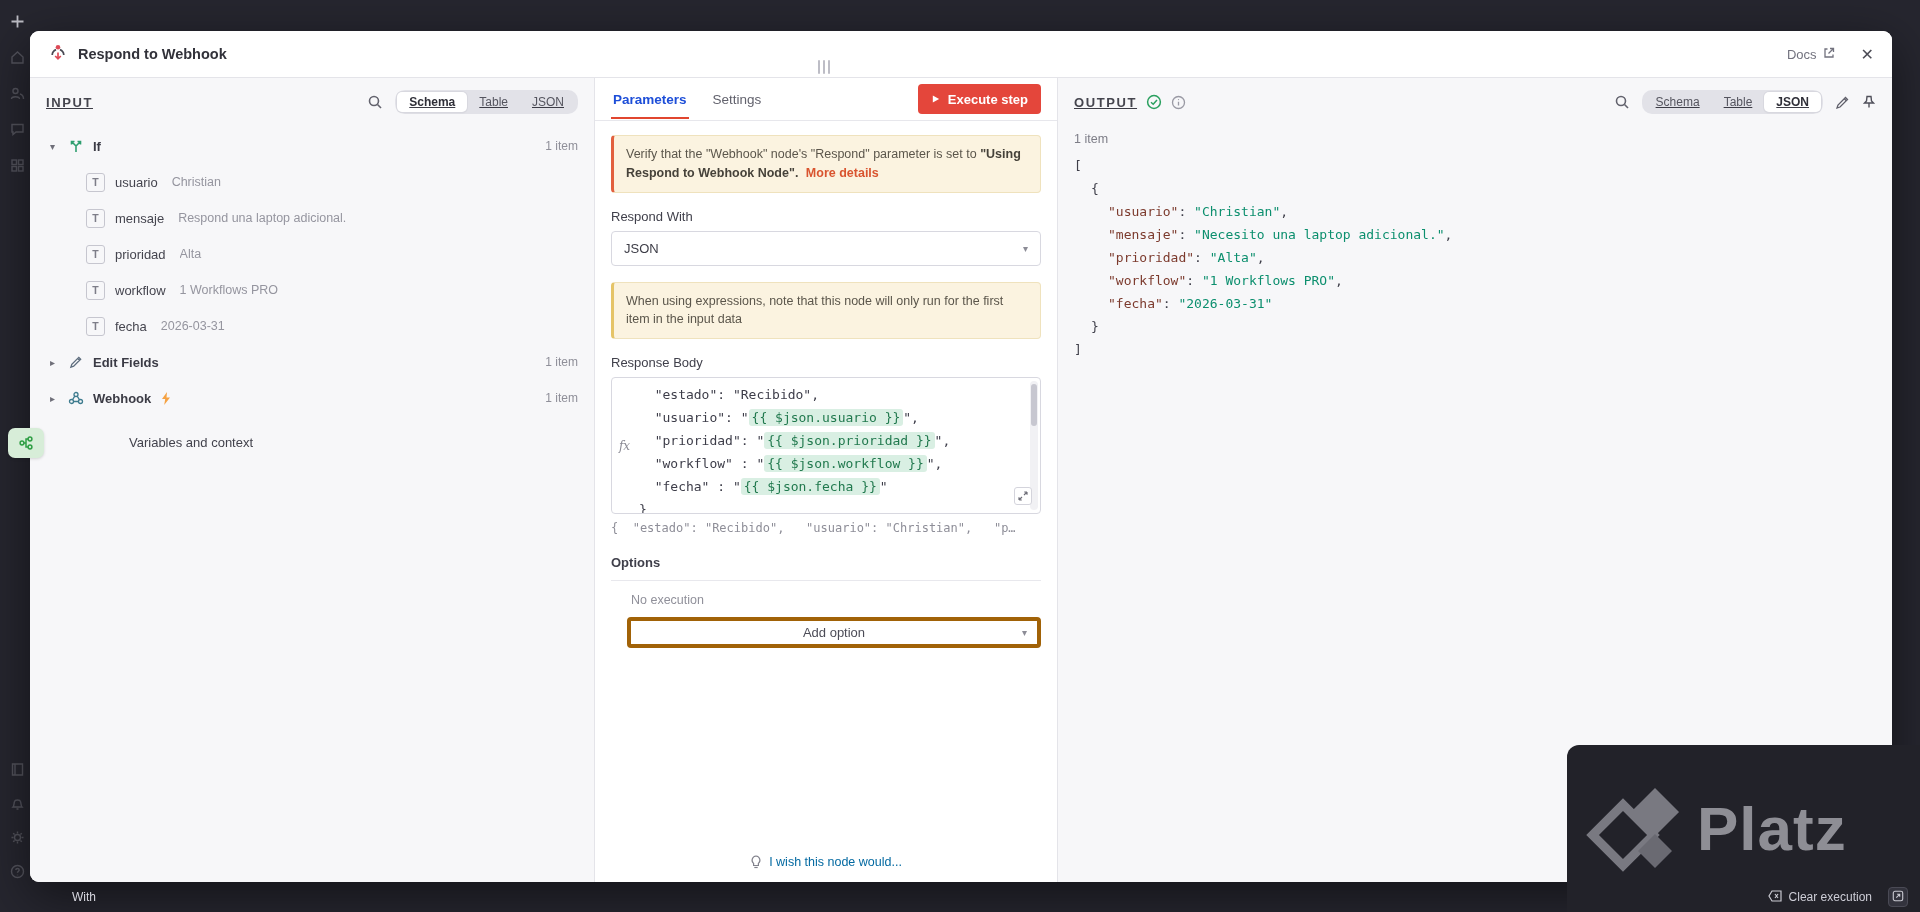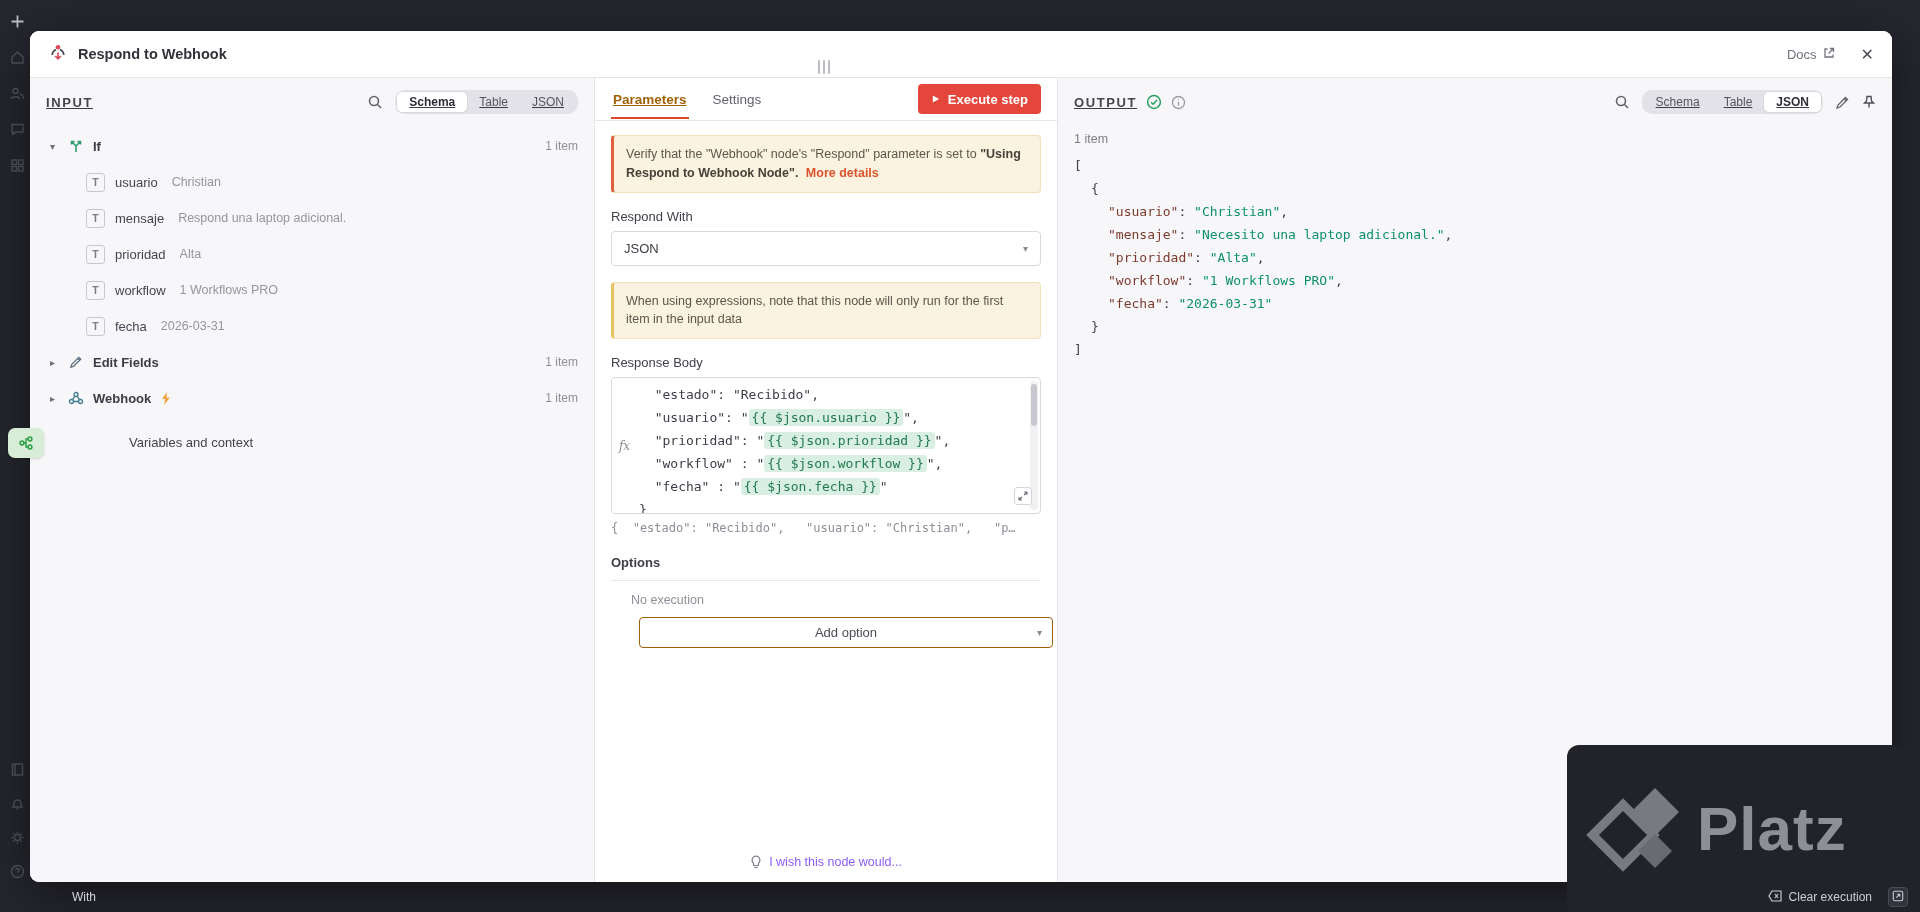--- a/index.html
+++ b/index.html
@@ -65,21 +65,21 @@
   .f-name{margin-left:10px;font-size:13px;color:#45454f;}
   .f-value{margin-left:14px;font-size:12.5px;color:#95959f;white-space:nowrap;overflow:hidden;text-overflow:ellipsis;flex:1;min-width:0;}
   .var-row{margin-top:9px;height:34px;display:flex;align-items:center;cursor:pointer;}
   .var-label{margin-left:83px;font-size:13px;color:#42424c;}
   .var-tab{position:absolute;left:-22px;top:397px;width:36px;height:30px;background:#d7edd8;border-radius:7px;display:flex;align-items:center;justify-content:center;z-index:6;cursor:pointer;box-shadow:0 1px 3px rgba(0,0,0,.15);}
 
   
   .center-panel{width:462px;flex:0 0 462px;background:#fff;display:flex;flex-direction:column;position:relative;}
   .center-header{display:flex;align-items:center;padding:0 16px;height:42px;flex:0 0 42px;border-bottom:1px solid #e7e7ec;}
   .tab{font-size:13.5px;margin-right:22px;padding:12px 2px;position:relative;color:#62626d;background:none;border:none;font-family:inherit;cursor:pointer;}
-  .tab.active{color:#a16207;font-weight:700;text-decoration:underline;}
+  .tab.active{color:#1d4ed8;font-weight:700;}
   .tab.active::after{content:"";position:absolute;left:0;right:0;bottom:0;height:2px;background:#e1462f;}
   .execute-btn{margin-left:auto;background:#e4463b;color:#fff;border:none;border-radius:4px;height:30px;padding:0 13px;display:flex;align-items:center;gap:8px;font-size:13px;font-weight:700;font-family:inherit;cursor:pointer;}
   .center-scroll{flex:1;padding:14px 16px 0;position:relative;overflow:hidden;}
 
   .callout{background:#fbf3e0;border:1px solid #efe2bd;border-left:3px solid #e2603e;border-radius:4px;padding:9px 12px;font-size:12.5px;line-height:1.5;color:#5b564b;}
   .callout .bold{font-weight:700;color:#46423a;}
   .callout .link{color:#d9542f;font-weight:700;margin-left:4px;cursor:pointer;text-decoration:none;}
   .callout.c2{border-left-color:#e5c468;margin-top:16px;}
 
   .field-label{display:block;font-size:13px;color:#40404b;margin:16px 0 7px;}
@@ -93,24 +93,24 @@
   .expr{background:#d9efe3;color:#21794e;border-radius:3px;padding:1px 3px;}
   .expr:empty{display:none;}
   .vscroll{position:absolute;right:2px;top:3px;bottom:3px;width:8px;background:#f1f1f4;border-radius:4px;cursor:pointer;}
   .vthumb{position:absolute;top:3px;left:1px;width:6px;height:42px;background:#c7c7d0;border-radius:3px;}
   .expand-btn{position:absolute;right:8px;bottom:8px;width:18px;height:18px;border:1px solid #d4d4dc;background:#fff;border-radius:3px;color:#6f6f79;display:flex;align-items:center;justify-content:center;padding:0;cursor:pointer;}
   .preview-line{margin-top:7px;font-family:"DejaVu Sans Mono",monospace;font-size:12px;color:#8e8e98;white-space:pre;overflow:hidden;text-overflow:ellipsis;}
 
   .options{margin-top:20px;}
   .options-title{font-size:13px;font-weight:700;color:#3f3f4a;padding-bottom:10px;border-bottom:1px solid #e8e8ed;}
   .options-empty{margin:12px 0 10px 20px;font-size:12.5px;color:#90909a;}
-  .add-option{margin-left:28px;width:calc(100% - 16px);height:31px;border:1px solid #a16207;border-radius:4px;background:#fff;display:flex;align-items:center;justify-content:center;position:relative;font-size:13px;color:#4c4c57;font-family:inherit;cursor:pointer;box-sizing:border-box;}
+  .add-option{margin-left:16px;width:calc(100% - 16px);height:31px;border:4px solid #a16207;border-radius:4px;background:#fff;display:flex;align-items:center;justify-content:center;position:relative;font-size:13px;color:#4c4c57;font-family:inherit;cursor:pointer;box-sizing:border-box;}
   .add-option .chev-down{position:absolute;right:10px;margin:0;}
 
-  .wish{position:absolute;bottom:13px;left:0;right:0;display:flex;justify-content:center;align-items:center;gap:7px;color:#8b5cf6;font-size:12.5px;cursor:pointer;}
+  .wish{position:absolute;bottom:13px;left:0;right:0;display:flex;justify-content:center;align-items:center;gap:7px;color:#0369a1;font-size:12.5px;cursor:pointer;}
 
   
   .output-panel{flex:1;background:#f7f7f9;border-left:1px solid #e4e4e9;position:relative;min-width:0;}
   .op-gap{display:flex;align-items:center;gap:9px;}
   .items-count{padding:8px 16px 0;font-size:12.5px;color:#7d7d87;}
   .json-view{padding:8px 16px;font-family:"DejaVu Sans Mono",monospace;font-size:13px;line-height:23px;color:#3f3f4a;}
   .jl{white-space:pre;}
   .lvl1{padding-left:17px;}
   .lvl2{padding-left:34px;}
   .jkey{color:#7c3a2d;}

